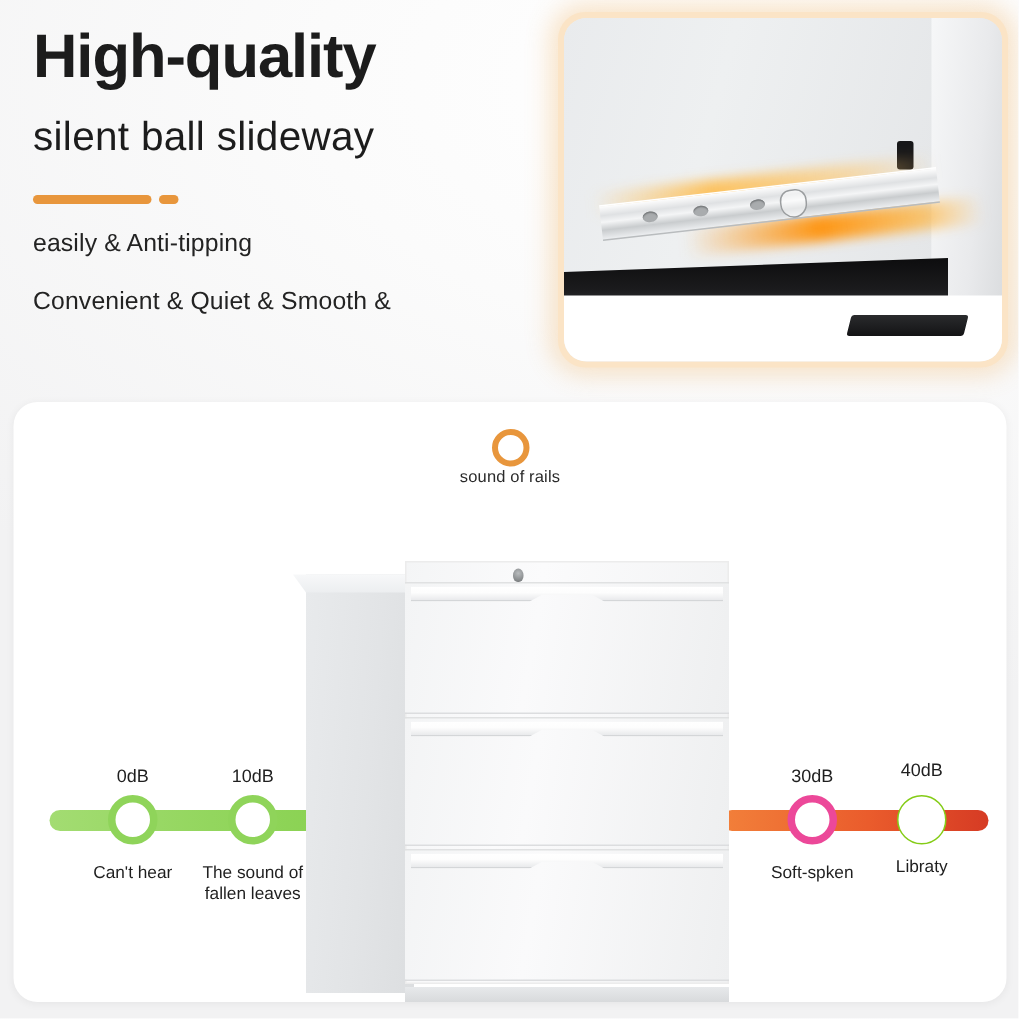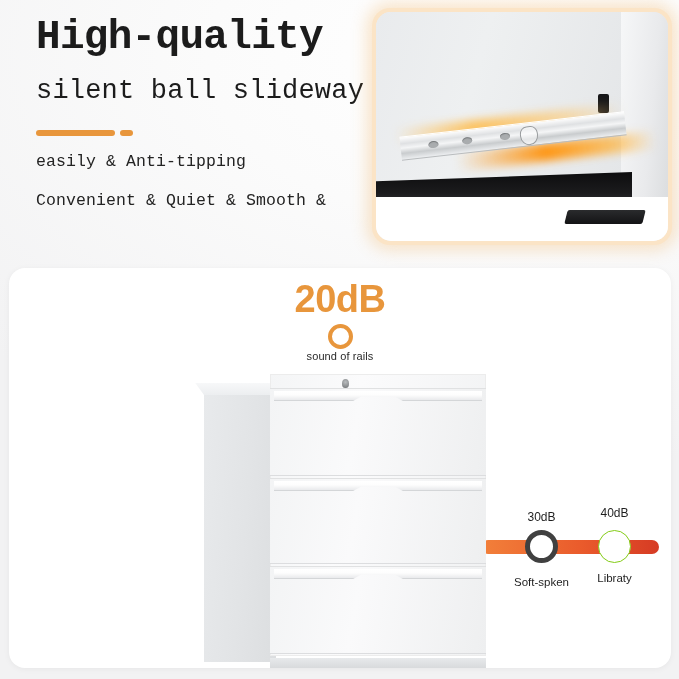--- a/index.html
+++ b/index.html
@@ -19,24 +19,23 @@
     height: 679px;
     background:
       radial-gradient(ellipse 700px 420px at 72% 8%, #ffffff 0%, #fbfbfb 40%, #f2f2f3 100%),
       linear-gradient(150deg, #f7f7f8 0%, #efeff0 45%, #f6f6f7 100%);
     overflow: hidden;
   }
 
   
   #header-text {
     position: absolute;
-    left: 36px;
+    left: 22px;
     top: 14px;
     width: 345px;
-    font-family: Liberation Mono, monospace;
   }
   .title-main {
     font-size: 41px;
     font-weight: 700;
     letter-spacing: -0.7px;
     color: #1c1c1c;
     line-height: 1.14;
     margin: 0;
     white-space: nowrap;
   }
@@ -256,21 +255,21 @@
   .node {
     position: absolute;
     top: 14px;
     width: 33px;
     height: 33px;
     border-radius: 50%;
     background: #ffffff;
     box-sizing: border-box;
   }
   .node.green { border: 5px solid #8fd45a; }
-  .node.orange-1 { border: 5px solid #404040; }
+  .node.orange-1 { border: 5px solid #ec4899; }
   .node.orange-2 { border: 1px solid #84cc16; }
 
   .node-value {
     position: absolute;
     top: -25px;
     left: 50%;
     transform: translateX(-50%);
     font-size: 12px;
     color: #1f1f1f;
     white-space: nowrap;
@@ -389,25 +388,37 @@
         <span class="ph-rail-clip"></span>
       </div>
       <div class="ph-bottom-white"></div>
       <div class="ph-foot"></div>
     </div>
   </div>
 
   <div id="card">
 
     <div id="callout">
-      <div id="callout-value">20dB</div>
       <div id="callout-ring"></div>
       <div id="callout-label">sound of rails</div>
     </div>
 
+    <div class="scale" id="scale-left">
+      <div class="scale-bar"></div>
+
+      <div class="node green" style="left:39px">
+        <span class="node-value">0dB</span>
+        <span class="node-label">Can't hear</span>
+      </div>
+
+      <div class="node green" style="left:119px">
+        <span class="node-value">10dB</span>
+        <span class="node-label node-label-multiline">The sound of<br>fallen leaves</span>
+      </div>
+    </div>
 
     <div class="scale" id="scale-right">
       <div class="scale-bar"></div>
 
       <div class="node orange-1" style="left:52px">
         <span class="node-value">30dB</span>
         <span class="node-label">Soft-spken</span>
       </div>
 
       <div class="node orange-2" style="left:125px">

